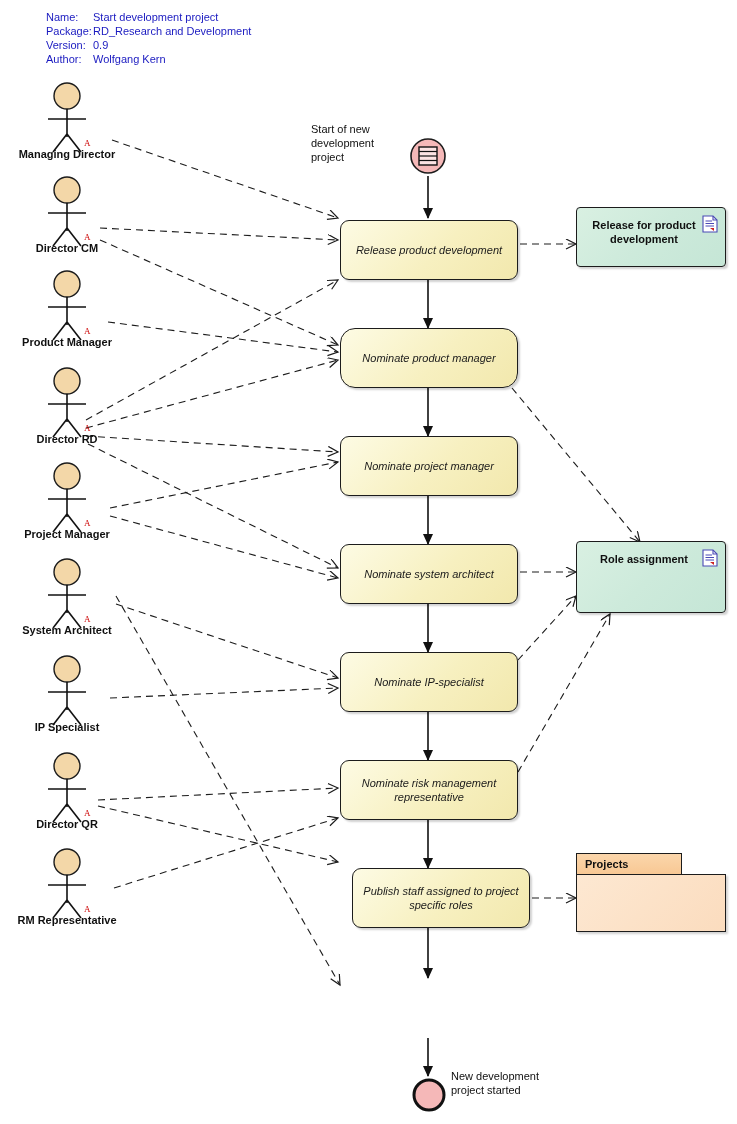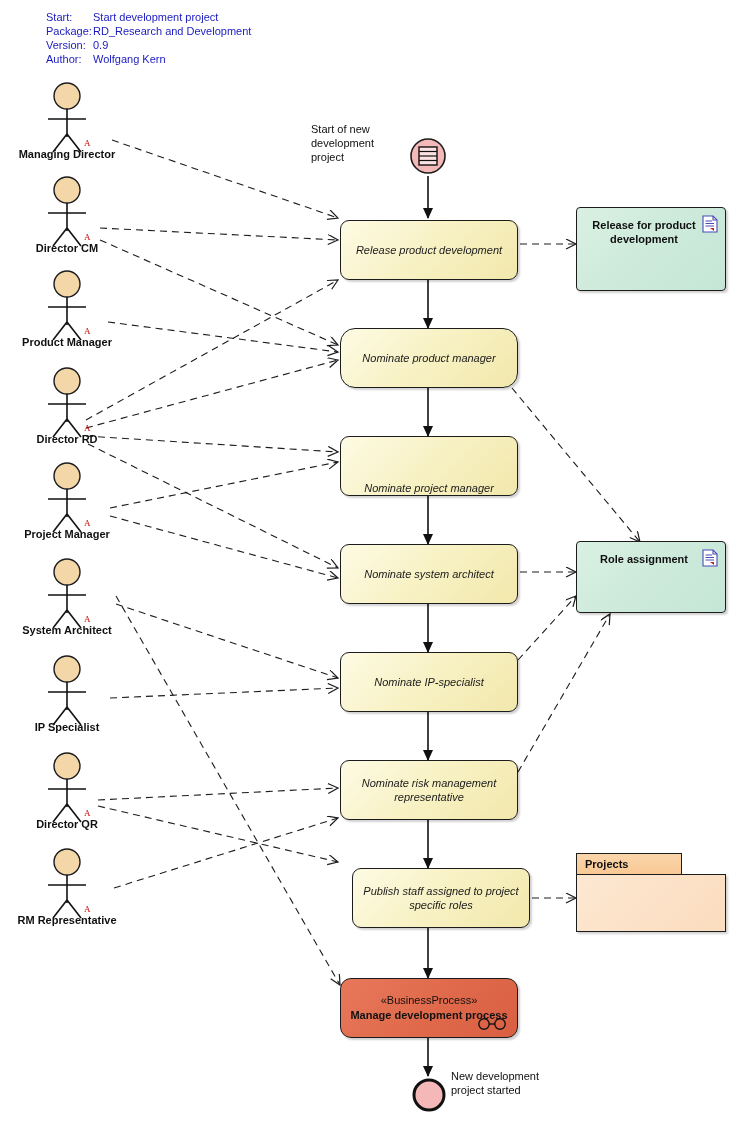--- a/index.html
+++ b/index.html
@@ -71,21 +71,21 @@
   .startnode{position:absolute;}
   .endnode{position:absolute;}
 </style>
 </head>
 <body>
 
 <div id="canvas">
 
   <div class="meta">
     <div class="meta-row">
-      <span class="meta-key">Start:</span>
+      <span class="meta-key">Name:</span>
       <span class="meta-val">Start development project</span>
     </div>
     <div class="meta-row">
       <span class="meta-key">Package:</span>
       <span class="meta-val">RD_Research and Development</span>
     </div>
     <div class="meta-row">
       <span class="meta-key">Version:</span>
       <span class="meta-val">0.9</span>
     </div>
@@ -283,54 +283,45 @@
       <line x1="11" y1="24.5" x2="29" y2="24.5" stroke="#111" stroke-width="1.2"></line>
     </svg>
   </div>
 
   <div class="act" style="left:340px;top:220px;">
     <span>Release product development</span>
   </div>
   <div class="act" style="left:340px;top:328px;border-radius:15px;">
     <span>Nominate product manager</span>
   </div>
-  <div class="act" style="left:340px;top:436px;align-items:flex-end;">
+  <div class="act" style="left:340px;top:436px;">
     <span>Nominate project manager</span>
   </div>
   <div class="act" style="left:340px;top:544px;">
     <span>Nominate system architect</span>
   </div>
   <div class="act" style="left:340px;top:652px;">
     <span>Nominate IP-specialist</span>
   </div>
   <div class="act" style="left:340px;top:760px;">
     <span>Nominate risk management representative</span>
   </div>
   <div class="act" style="left:340px;top:868px;margin-left:12px;">
     <span>Publish staff assigned to project specific roles</span>
   </div>
 
-  <div class="bproc" style="left:340px;top:978px;">
-    <span class="stereo">«BusinessProcess»</span>
-    <span class="nm">Manage development process</span>
-    <svg class="pic" width="30" height="14" viewBox="0 0 30 14">
-      <circle cx="7" cy="7" r="5.2" fill="none" stroke="#111" stroke-width="1.4"></circle>
-      <circle cx="23" cy="7" r="5.2" fill="none" stroke="#111" stroke-width="1.4"></circle>
-      <line x1="12" y1="7" x2="18" y2="7" stroke="#111" stroke-width="1.4"></line>
-    </svg>
-  </div>
 
   <div class="endnode" style="left:410px;top:1076px;">
     <svg width="38" height="38" viewBox="0 0 38 38">
       <circle cx="19" cy="19" r="15" fill="#f5b8b8" stroke="#111111" stroke-width="3"></circle>
     </svg>
   </div>
   <div class="note" style="left:451px;top:1069px;width:100px;">New development project started</div>
 
-  <div class="artifact" style="left:576px;top:207px;height:84px;">
+  <div class="artifact" style="left:576px;top:207px;height:60px;">
     <span>Release for product development</span>
     <svg class="doc-icon" width="16" height="18" viewBox="0 0 16 18">
       <path d="M1,1 H11 L15,5 V17 H1 Z" fill="#ffffff" stroke="#4a4ab5" stroke-width="1.1"></path>
       <path d="M11,1 V5 H15" fill="none" stroke="#4a4ab5" stroke-width="1.1"></path>
       <line x1="3.5" y1="6" x2="10" y2="6" stroke="#4a4ab5" stroke-width="1"></line>
       <line x1="3.5" y1="8.5" x2="12" y2="8.5" stroke="#4a4ab5" stroke-width="1"></line>
       <line x1="3.5" y1="11" x2="12" y2="11" stroke="#4a4ab5" stroke-width="1"></line>
       <path d="M8,13 L12,13 L12,16 Z" fill="#cc2222"></path>
     </svg>
   </div>

